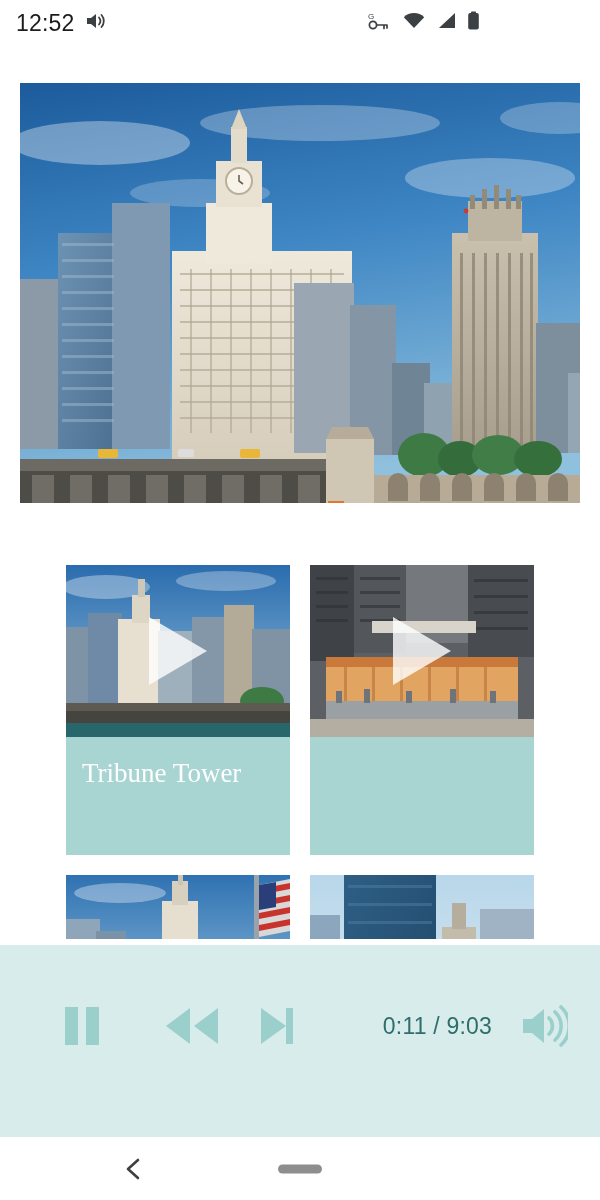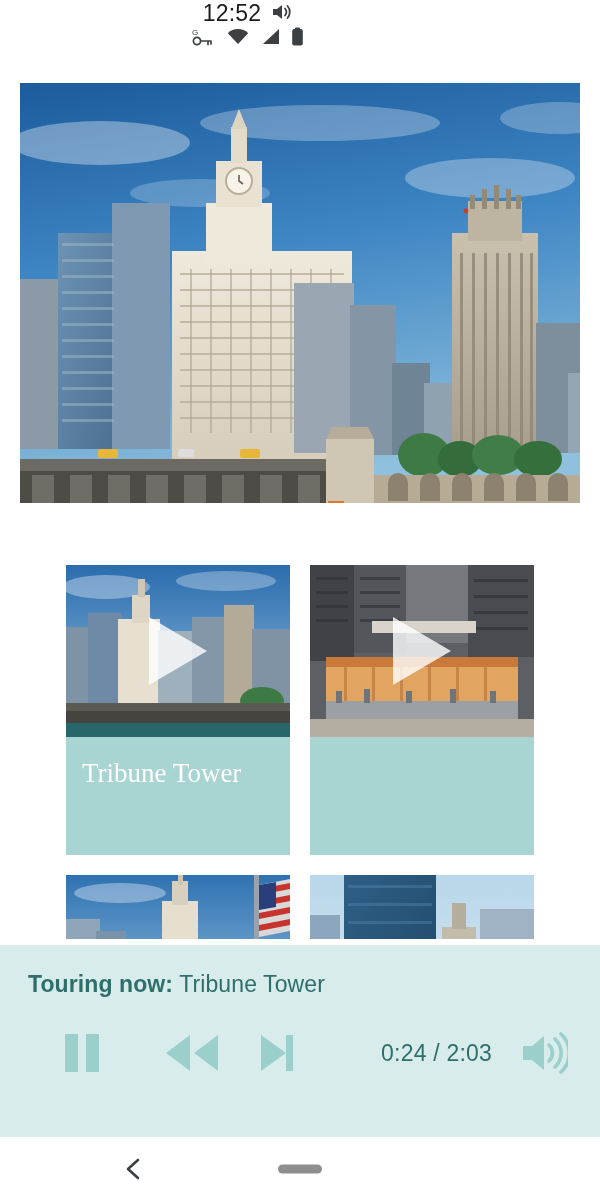--- a/index.html
+++ b/index.html
@@ -22,21 +22,20 @@
   
   .status-bar {
     position: absolute;
     top: 0; left: 0;
     width: 496px; height: 46px;
     display: flex;
     align-items: center;
     justify-content: space-between;
     padding: 0 16px 0 16px;
     background: #ffffff;
-    flex-direction: column;
   }
   .status-left {
     display: flex;
     align-items: center;
     gap: 10px;
   }
   .status-time {
     font-size: 23px;
     color: #1c1c1c;
     letter-spacing: 0.2px;
@@ -514,24 +513,20 @@
         </g>
         <rect x="132" y="52" width="34" height="120" fill="#c3bcab"></rect>
         <rect x="142" y="28" width="14" height="26" fill="#b6ae9d"></rect>
         <rect x="170" y="34" width="54" height="138" fill="#9fb3c4"></rect>
       </svg>
     </div>
 
   </div>
 
   <div class="player">
-    <div class="player-title">
-      <b>Touring now:</b>
-      <span class="nowrap-name">Tribune Tower</span>
-    </div>
 
     <div class="player-controls">
       <div class="ctrl btn-pause">
         <svg width="46" height="46" viewBox="0 0 46 46" aria-hidden="true">
           <rect x="6" y="4" width="13" height="38" fill="#9bcfcc"></rect>
           <rect x="27" y="4" width="13" height="38" fill="#9bcfcc"></rect>
         </svg>
       </div>
 
       <div class="ctrl btn-rew">
@@ -541,21 +536,21 @@
         </svg>
       </div>
 
       <div class="ctrl btn-fwd">
         <svg width="38" height="42" viewBox="0 0 38 42" aria-hidden="true">
           <path d="M3 3 L3 39 L28 21 Z" fill="#9bcfcc"></path>
           <rect x="28" y="3" width="7" height="36" fill="#9bcfcc"></rect>
         </svg>
       </div>
 
-      <div class="time-label">0:24 / 2:03</div>
+      <div class="time-label">0:11 / 9:03</div>
 
       <div class="ctrl btn-vol">
         <svg width="48" height="42" viewBox="0 0 48 42" aria-hidden="true">
           <path d="M3 14 h9 l12 -10 v34 l-12 -10 H3 z" fill="#9bcfcc"></path>
           <path d="M29 13 a11 11 0 0 1 0 16" stroke="#9bcfcc" stroke-width="3.6" fill="none" stroke-linecap="round"></path>
           <path d="M35 7 a19 19 0 0 1 0 28" stroke="#9bcfcc" stroke-width="3.6" fill="none" stroke-linecap="round"></path>
           <path d="M41 2 a26 26 0 0 1 0 38" stroke="#9bcfcc" stroke-width="3.6" fill="none" stroke-linecap="round"></path>
         </svg>
       </div>
     </div>

